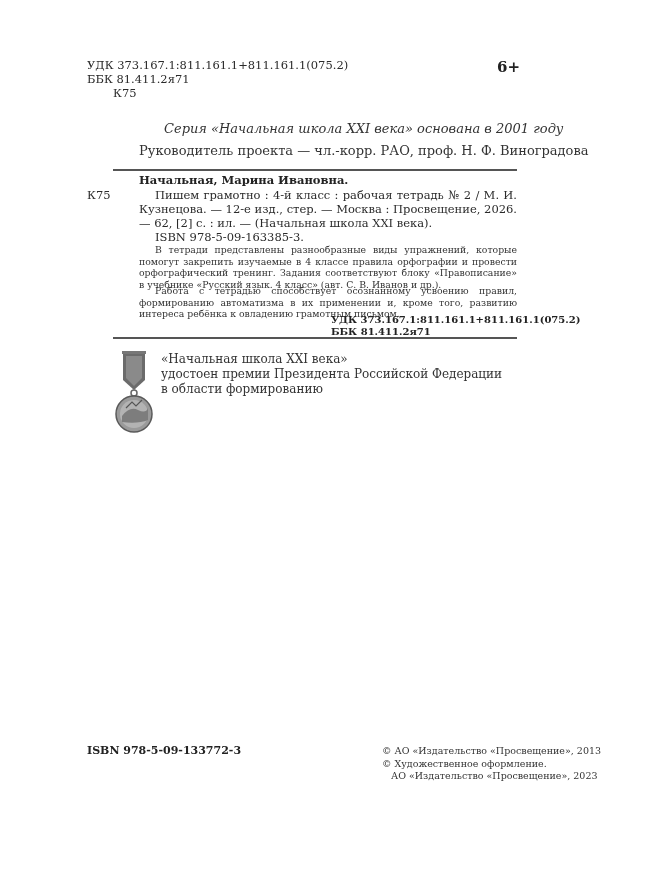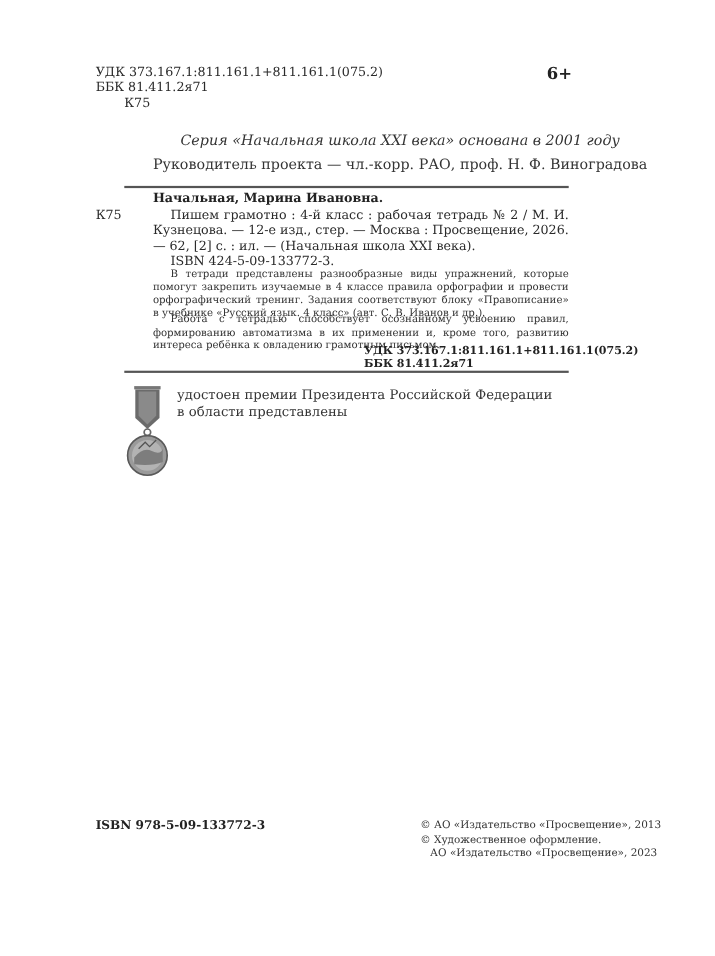--- a/index.html
+++ b/index.html
@@ -50,21 +50,21 @@
 <div class="abs series">Серия «Начальная школа XXI века» основана в 2001 году</div>
 <div class="abs leader">Руководитель проекта — чл.-корр. РАО, проф. Н. Ф. Виноградова</div>
 
 <div class="rule" style="top:169px;"></div>
 
 <div class="abs card-author">Начальная, Марина Ивановна.</div>
 <div class="abs card-k75">К75</div>
 <div class="card-body">
   <div class="indent">Пишем грамотно : 4-й класс : рабочая тетрадь № 2 / М. И. Кузнецова. — 12-е изд., стер. — Москва : Просвещение, 2026. — 62, [2] с. : ил. — (Начальная школа XXI века).</div>
 </div>
-<div class="abs isbn-card">ISBN 424-5-09-133772-3.</div>
+<div class="abs isbn-card">ISBN 978-5-09-163385-3.</div>
 
 <div class="annot annot1">В тетради представлены разнообразные виды упражнений, которые помогут закрепить изучаемые в 4 классе правила орфографии и провести орфографический тренинг. Задания соответствуют блоку «Правописание» в учебнике «Русский язык. 4 класс» (авт. С. В. Иванов и др.).</div>
 <div class="annot annot2">Работа с тетрадью способствует осознанному усвоению правил, формированию автоматизма в их применении и, кроме того, развитию интереса ребёнка к овладению грамотным письмом.</div>
 
 <div class="abs class-right">
   <div>УДК 373.167.1:811.161.1+811.161.1(075.2)</div>
   <div>ББК 81.411.2я71</div>
 </div>
 
 <div class="rule" style="top:337px;"></div>
@@ -74,22 +74,23 @@
   <path d="M11 4 L33 4 L33 30 L22 40 L11 30 Z" fill="#6b6b6b"></path>
   <path d="M14 6 L30 6 L30 28 L22 36 L14 28 Z" fill="#8a8a8a"></path>
   <circle cx="22" cy="43" r="3" fill="none" stroke="#666" stroke-width="1.5"></circle>
   <circle cx="22" cy="64" r="18" fill="#9a9a9a" stroke="#5a5a5a" stroke-width="1.5"></circle>
   <circle cx="22" cy="64" r="14" fill="#b3b3b3"></circle>
   <path d="M10 66 Q18 56 26 60 T36 58 L36 70 Q26 74 10 72 Z" fill="#7d7d7d"></path>
   <path d="M14 58 L20 52 L24 56 L30 50" stroke="#555" stroke-width="1.2" fill="none"></path>
 </svg>
 
 <div class="award">
+  <div>«Начальная школа XXI века»</div>
   <div>удостоен премии Президента Российской Федерации</div>
-  <div>в области представлены</div>
+  <div>в области формированию</div>
 </div>
 
 <div class="abs isbn-bottom">ISBN 978-5-09-133772-3</div>
 
 <div class="copyright">
   <div>© АО «Издательство «Просвещение», 2013</div>
   <div>© Художественное оформление.</div>
   <div class="ind">АО «Издательство «Просвещение», 2023</div>
 </div>
 

